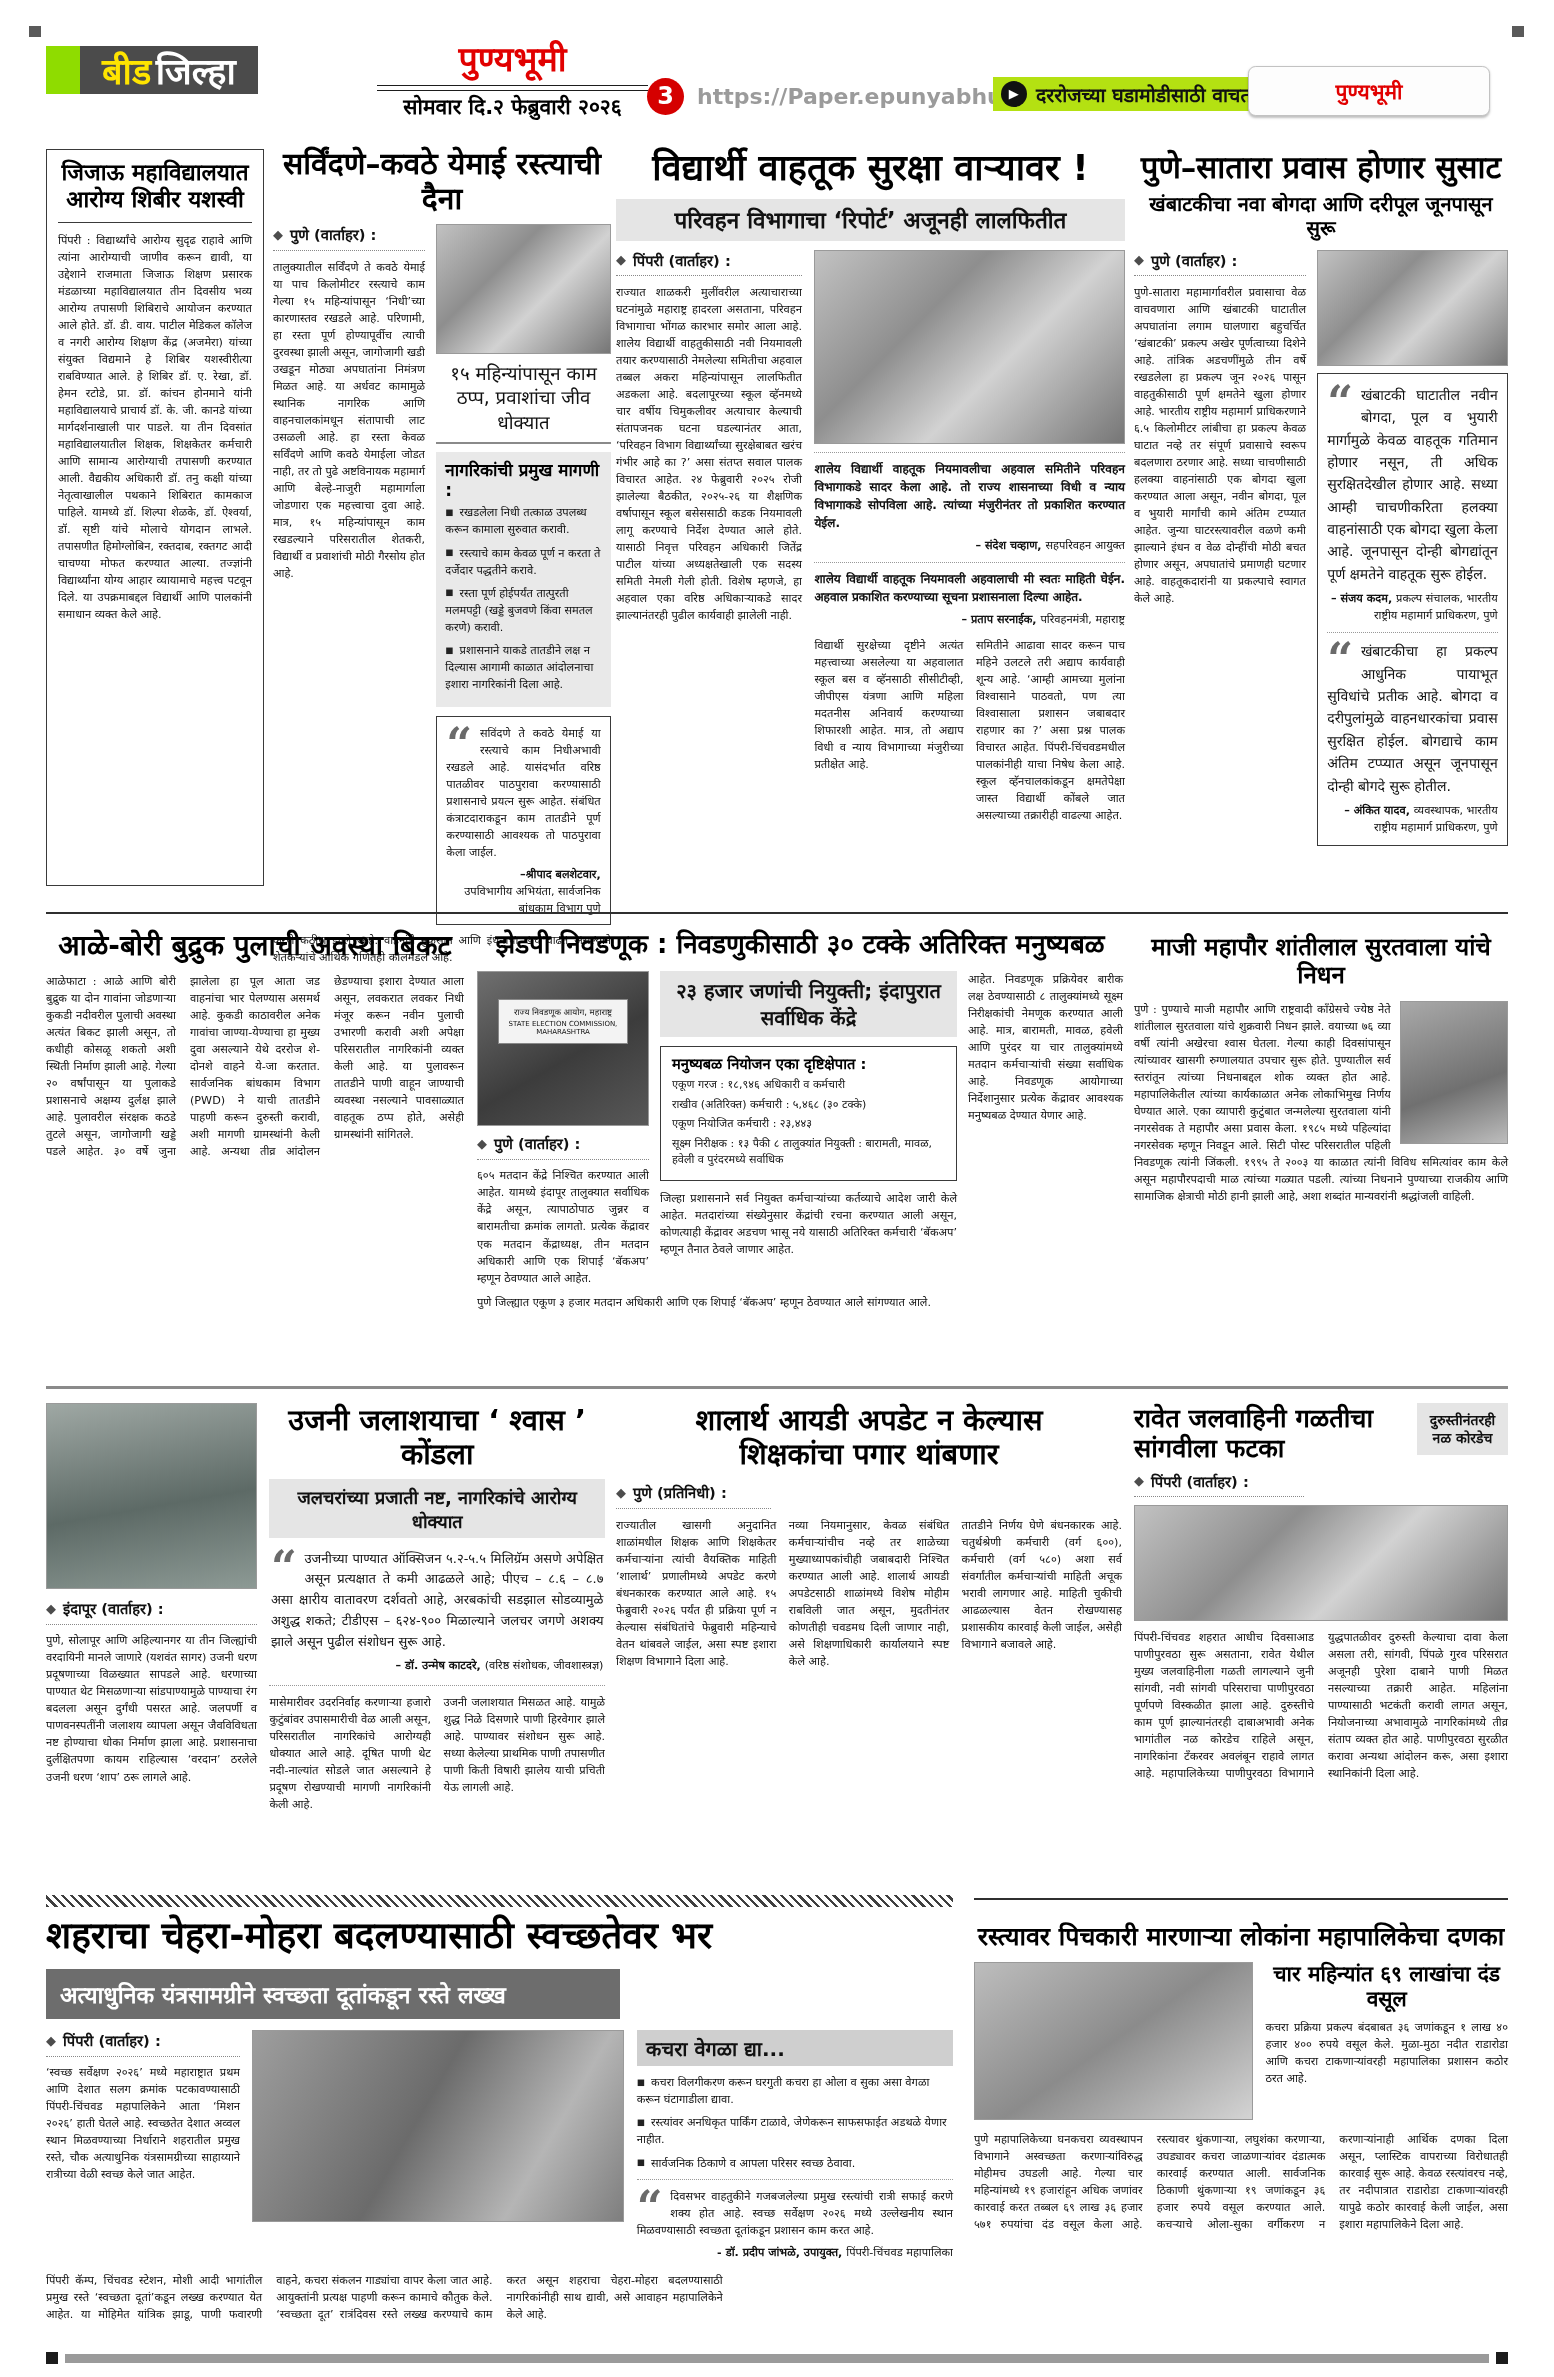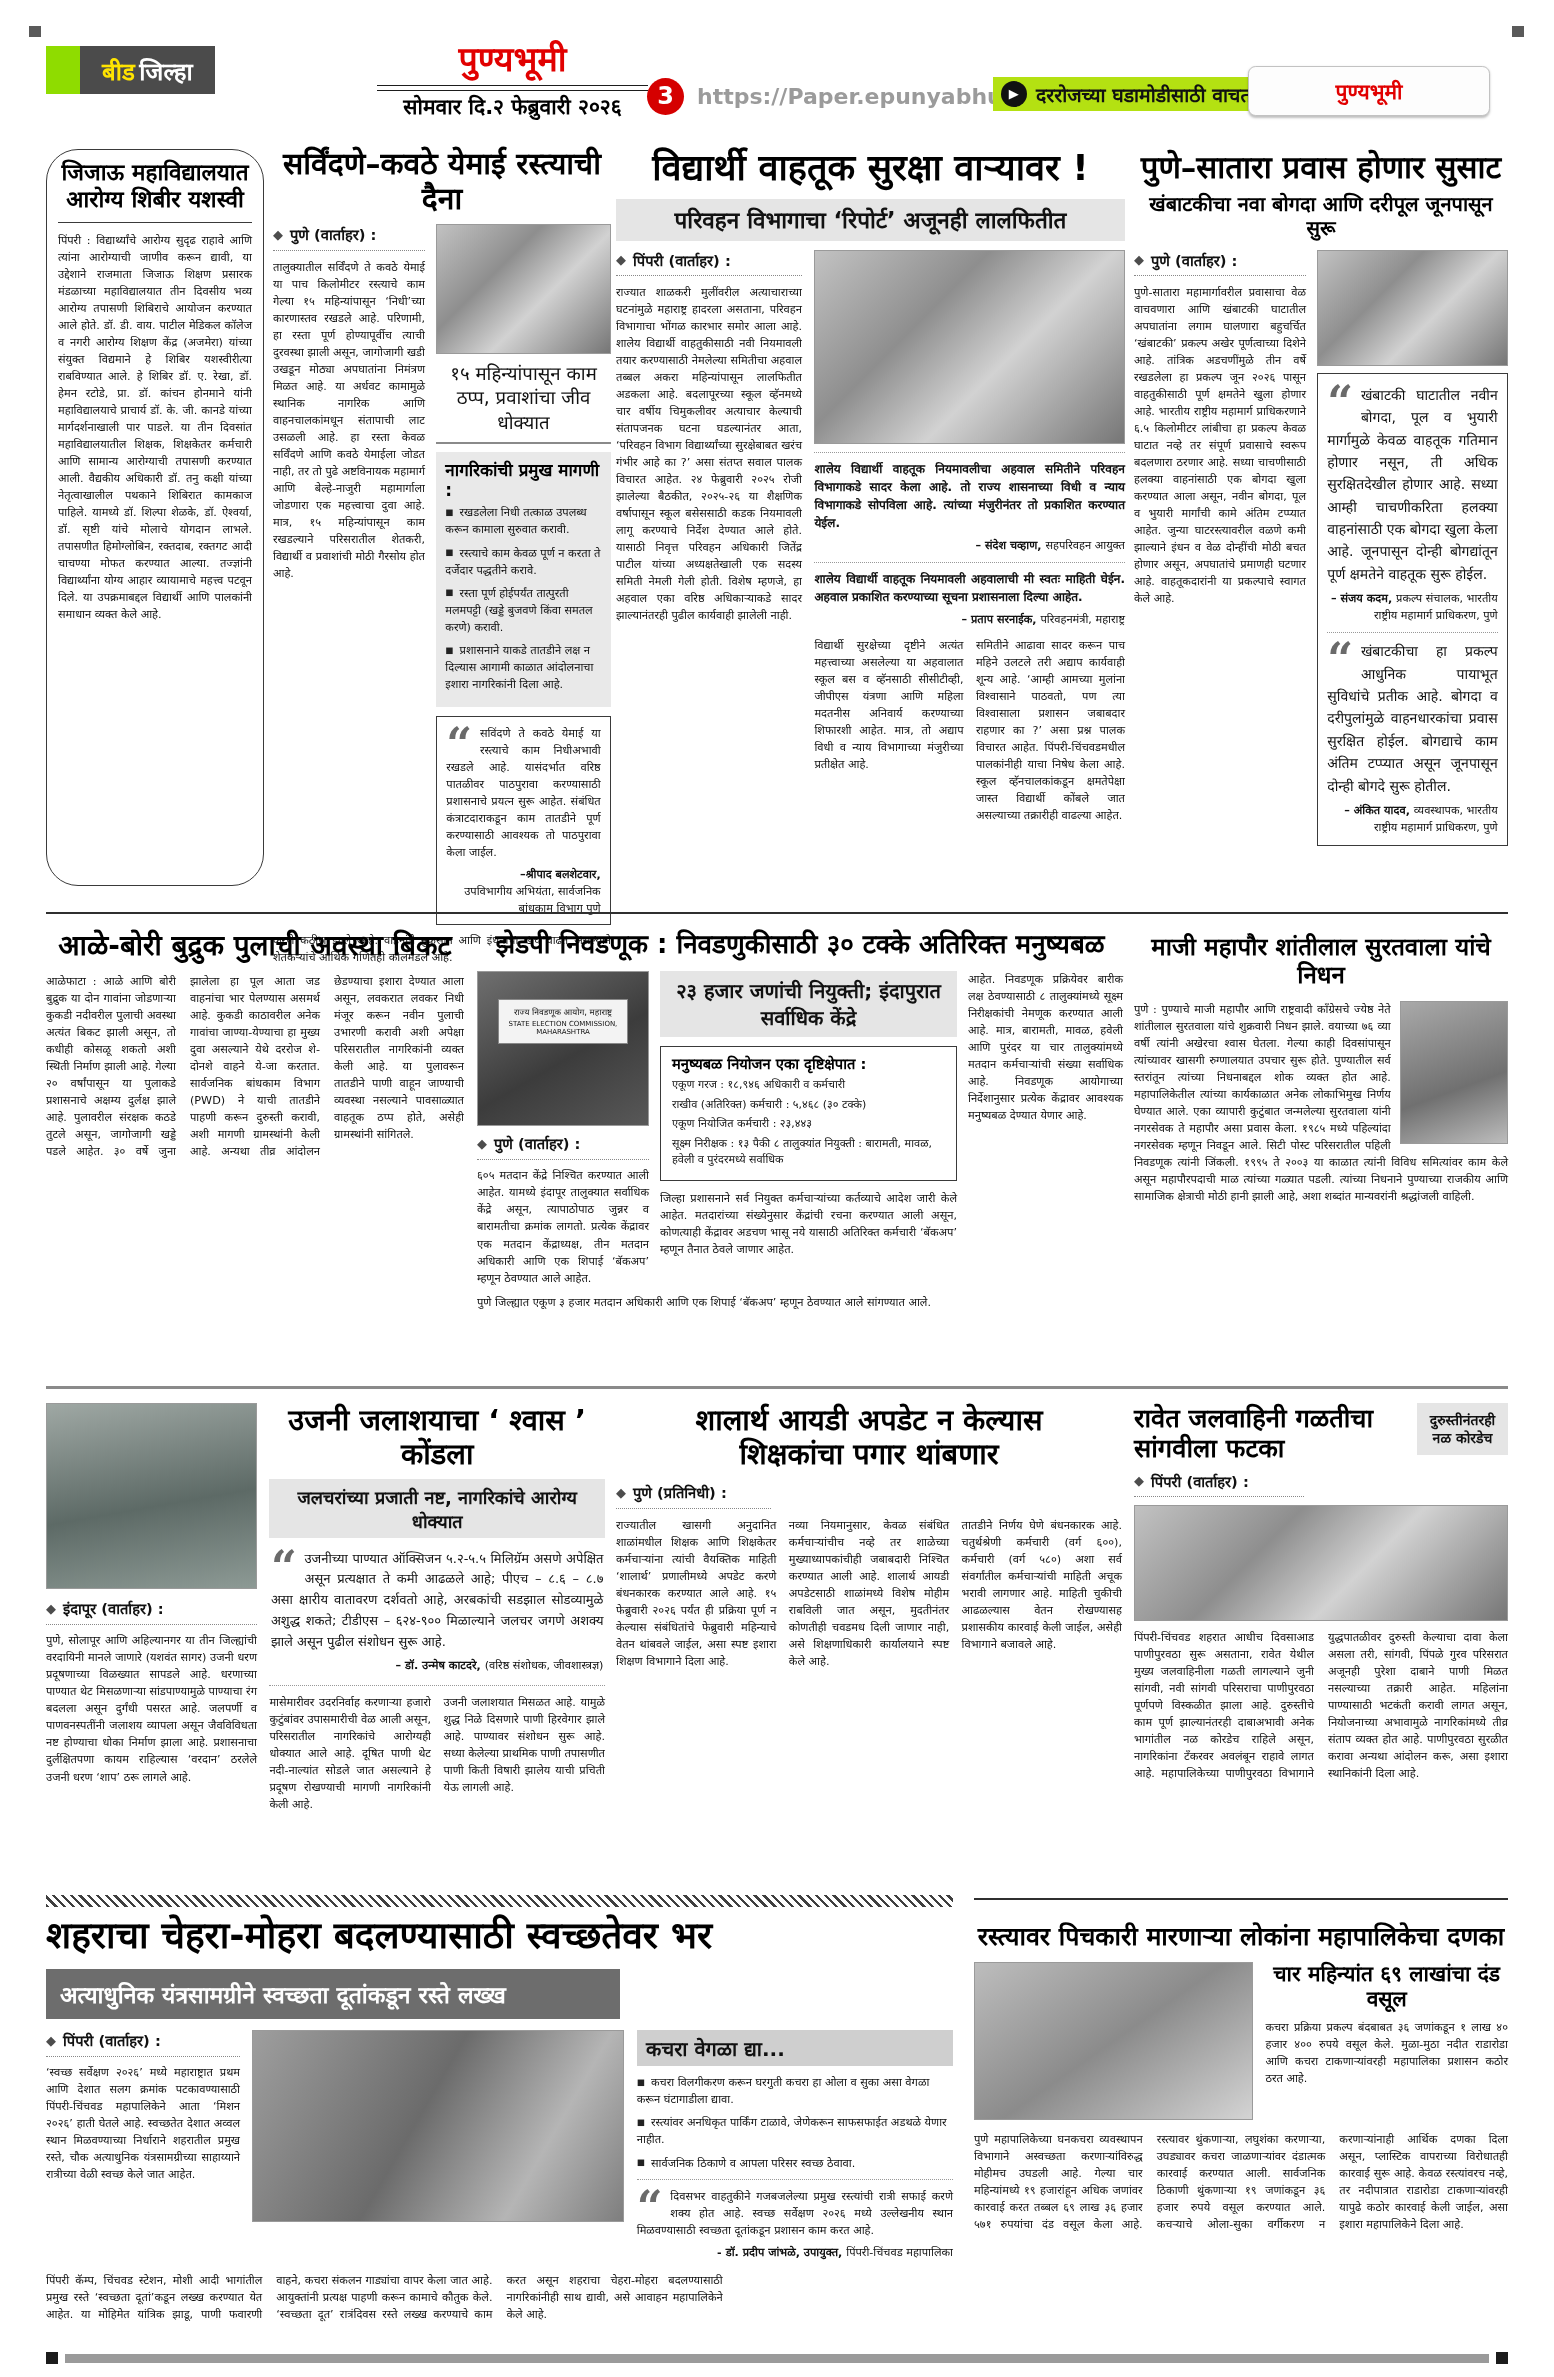--- a/index.html
+++ b/index.html
@@ -40,21 +40,21 @@
 </head>
 <body>
 
 <div class="page">
 
   <div class="abs" style="left:29px;top:25.5px;width:11.6px;height:11.6px;background:#5a5a5a;"></div>
   <div class="abs" style="left:1512px;top:25.5px;width:11.6px;height:11.6px;background:#5a5a5a;"></div>
 
   <div class="abs" style="left:46px;top:46px;height:48px;display:flex;">
     <div style="width:34px;background:#8fdc00;"></div>
-    <div style="background:#4b4b4b;display:flex;align-items:center;padding:0 22px;font-size:24px;font-weight:bold;white-space:nowrap;">
+    <div style="background:#4b4b4b;display:flex;align-items:center;padding:0 22px;font-size:36px;font-weight:bold;white-space:nowrap;">
       <span style="color:#ffe400;">बीड</span>
         <span style="color:#ffffff;margin-left:4.6px;">जिल्हा</span>
     </div>
   </div>
 
   <div class="abs center" style="left:377px;top:39px;width:271px;">
     <div class="hl" style="color:#e10000;font-size:34px;">पुण्यभूमी</div>
     <div style="margin-top:6.2px;height:5.4px;border-top:1.5px solid #1d1d1d;border-bottom:1.5px solid #1d1d1d;"></div>
     <div class="hl" style="font-size:21px;margin-top:4.6px;">सोमवार दि.२ फेब्रुवारी २०२६</div>
   </div>
@@ -66,21 +66,21 @@
   <div class="abs" style="left:697px;top:84px;font-size:22px;font-weight:bold;color:#9b9b9b;white-space:nowrap;">https://Paper.epunyabhumi.in</div>
 
   <div class="abs" style="left:993px;top:77px;width:486px;height:34px;background:#b4e112;display:flex;align-items:center;padding-left:7.7px;">
     <span class="center" style="width:26px;height:26px;background:#111;border-radius:50%;color:#fff;font-size:13px;line-height:26px;flex:0 0 26px;">▶</span>
     <span style="font-size:19.4px;font-weight:bold;margin-left:9.3px;white-space:nowrap;">दररोजच्या घडामोडीसाठी वाचत रहा…</span>
   </div>
   <div class="abs center" style="left:1248px;top:66px;width:242px;height:50px;background:#fdfdfd;border:0.8px solid #c2c2c2;border-radius:7.7px;box-shadow:0 1.5px 2.3px rgba(0,0,0,.25);display:flex;align-items:center;justify-content:center;">
     <span style="color:#e10000;font-size:21px;font-weight:bold;">पुण्यभूमी</span>
   </div>
 
-  <article class="abs boxed" style="left:46px;top:149px;width:218px;height:737px;padding:9.3px 11px;border-radius:32px;">
+  <article class="abs boxed" style="left:46px;top:149px;width:218px;height:737px;padding:9.3px 11px;">
     <h2 class="hl center" style="font-size:22.5px;border-bottom:1.5px solid #3a3a3a;padding-bottom:9.3px;margin-bottom:9.3px;">जिजाऊ महाविद्यालयात आरोग्य शिबीर यशस्वी</h2>
     <p class="jt body-sm" style="margin:0;">पिंपरी : विद्यार्थ्यांचे आरोग्य सुदृढ राहावे आणि त्यांना आरोग्याची जाणीव करून द्यावी, या उद्देशाने राजमाता जिजाऊ शिक्षण प्रसारक मंडळाच्या महाविद्यालयात तीन दिवसीय भव्य आरोग्य तपासणी शिबिराचे आयोजन करण्यात आले होते. डॉ. डी. वाय. पाटील मेडिकल कॉलेज व नगरी आरोग्य शिक्षण केंद्र (अजमेरा) यांच्या संयुक्त विद्यमाने हे शिबिर यशस्वीरीत्या राबविण्यात आले. हे शिबिर डॉ. ए. रेखा, डॉ. हेमन रटोडे, प्रा. डॉ. कांचन होनमाने यांनी महाविद्यालयाचे प्राचार्य डॉ. के. जी. कानडे यांच्या मार्गदर्शनाखाली पार पाडले. या तीन दिवसांत महाविद्यालयातील शिक्षक, शिक्षकेतर कर्मचारी आणि सामान्य आरोग्याची तपासणी करण्यात आली. वैद्यकीय अधिकारी डॉ. तनु कक्षी यांच्या नेतृत्वाखालील पथकाने शिबिरात कामकाज पाहिले. यामध्ये डॉ. शिल्पा शेळके, डॉ. ऐश्वर्या, डॉ. सृष्टी यांचे मोलाचे योगदान लाभले. तपासणीत हिमोग्लोबिन, रक्तदाब, रक्तगट आदी चाचण्या मोफत करण्यात आल्या. तज्ज्ञांनी विद्यार्थ्यांना योग्य आहार व्यायामाचे महत्त्व पटवून दिले. या उपक्रमाबद्दल विद्यार्थी आणि पालकांनी समाधान व्यक्त केले आहे.</p>
   </article>
 
   <article class="abs" style="left:273px;top:146px;width:338px;height:742px;">
     <h1 class="hl center" style="font-size:30px;margin-bottom:7.7px;">सर्विंदणे–कवठे येमाई रस्त्याची दैना</h1>
     <div style="display:flex;gap:11px;">
       <div style="width:152px;flex:0 0 152px;">
         <div class="byline">
             <span class="diamond">◆</span>

